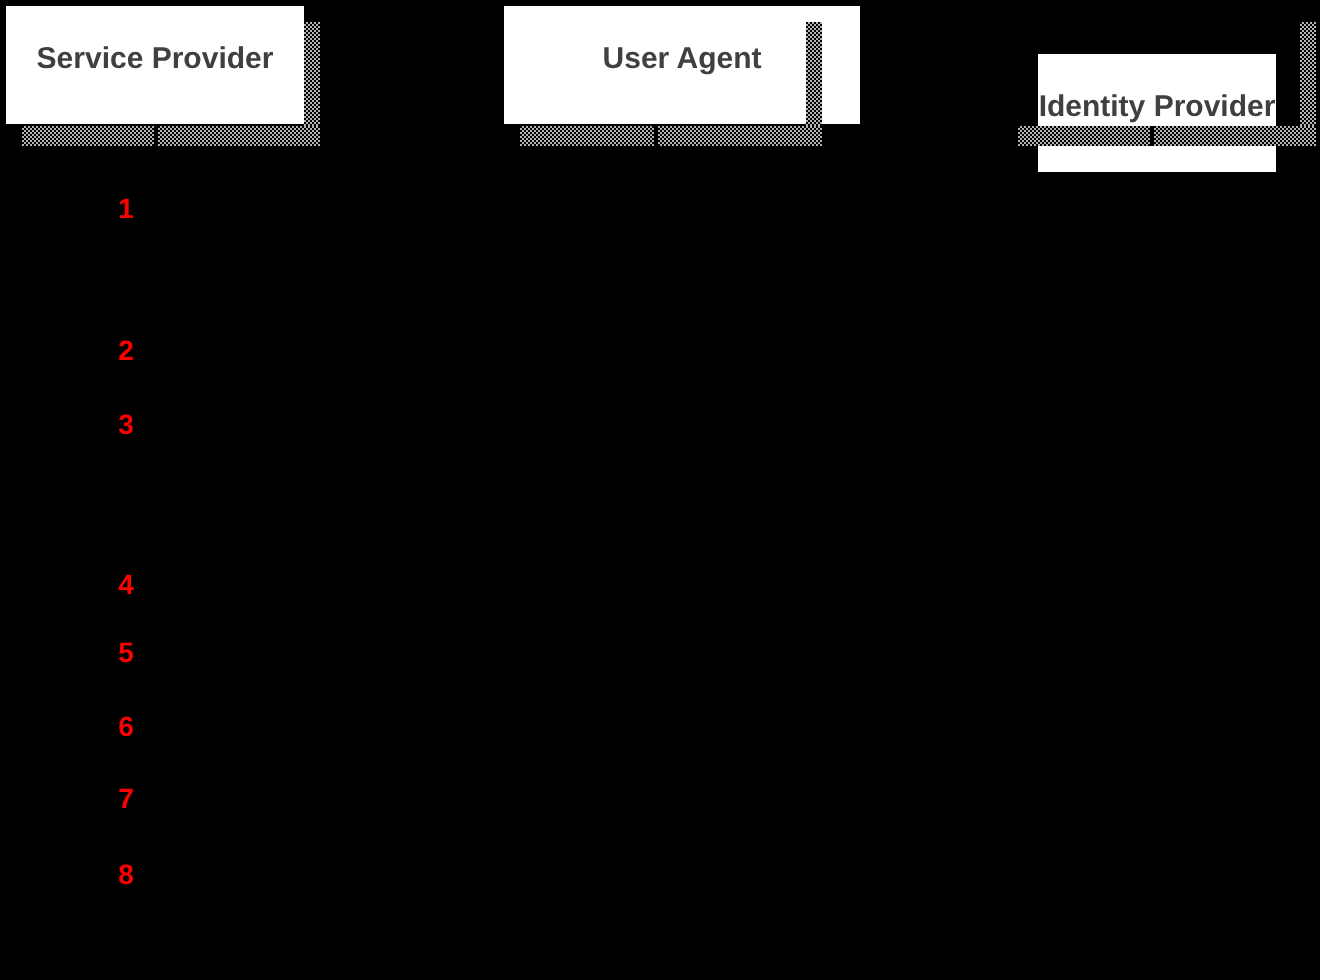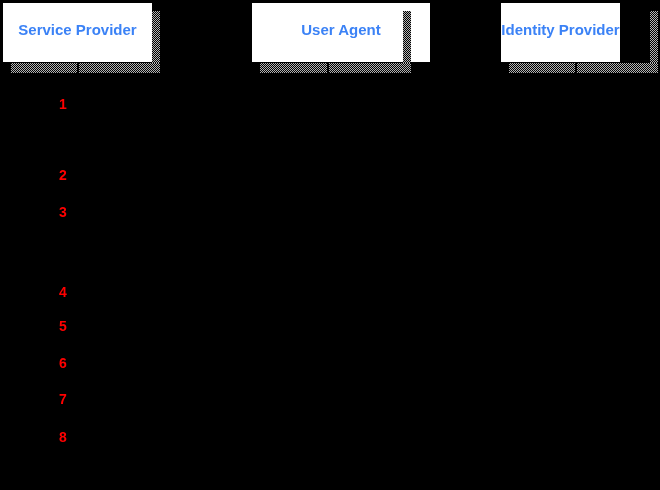--- a/index.html
+++ b/index.html
@@ -20,21 +20,21 @@
     top: 3px;
     height: 59px;
     background: #ffffff;
     display: flex;
     justify-content: center;
     align-items: flex-start;
     padding-top: 18px;
     box-sizing: border-box;
   }
   .actor-label {
-    color: #3b82f6;
+    color: #404040;
     font-weight: bold;
     font-size: 15px;
     line-height: 17px;
     white-space: nowrap;
   }
   
   .shadow {
     position: absolute;
     background-color: #000000;
     background-image:
@@ -76,21 +76,21 @@
   </div>
 
   <div class="actor" style="left:252px; width:178px;">
     <span class="actor-label">User Agent</span>
   </div>
   <div class="shadow" style="left:403px; top:11px; width:8px; height:62px;"></div>
   <div class="shadow" style="left:260px; top:63px; width:151px; height:10px;">
     <span class="tick"></span>
   </div>
 
-  <div class="actor" style="left:501px; width:119px;">
+  <div class="actor" style="left:519px; width:119px;margin-top:24px;">
     <span class="actor-label">Identity Provider</span>
   </div>
   <div class="shadow" style="left:650px; top:11px; width:8px; height:62px;"></div>
   <div class="shadow" style="left:509px; top:63px; width:149px; height:10px;">
     <span class="tick"></span>
   </div>
 
   <span class="step" style="top:97px">1</span>
   <span class="step" style="top:168px">2</span>
   <span class="step" style="top:205px">3</span>

